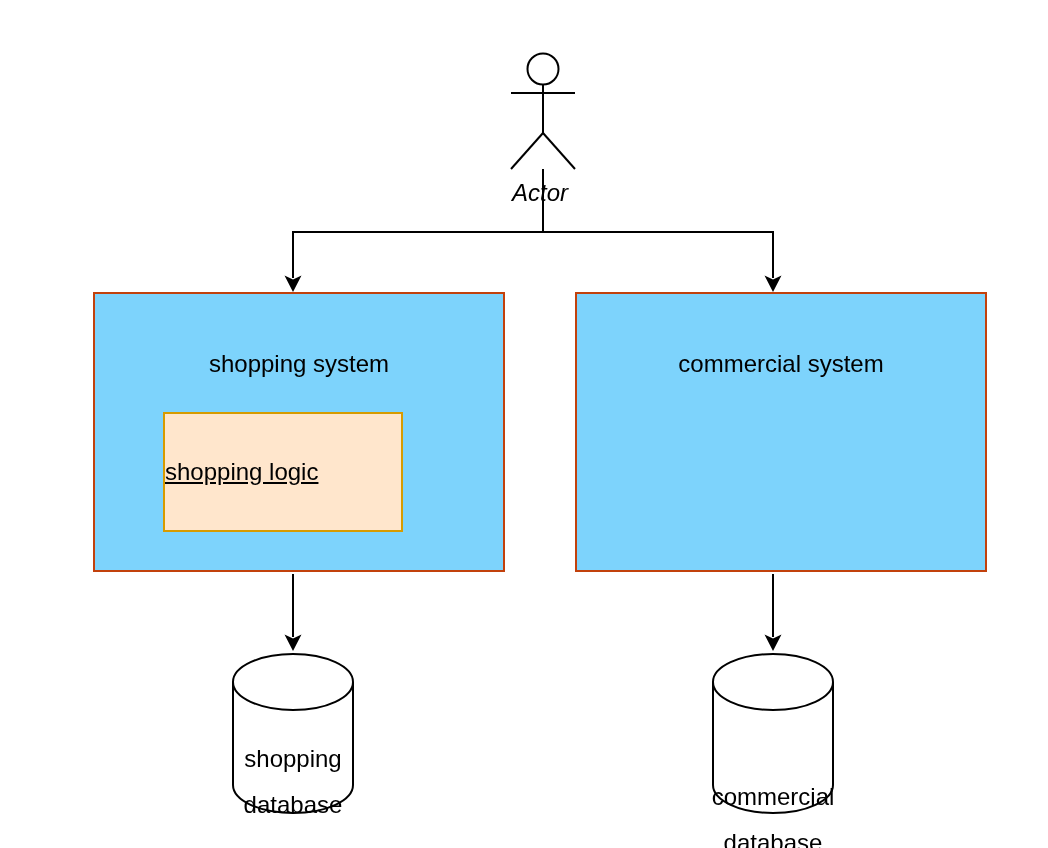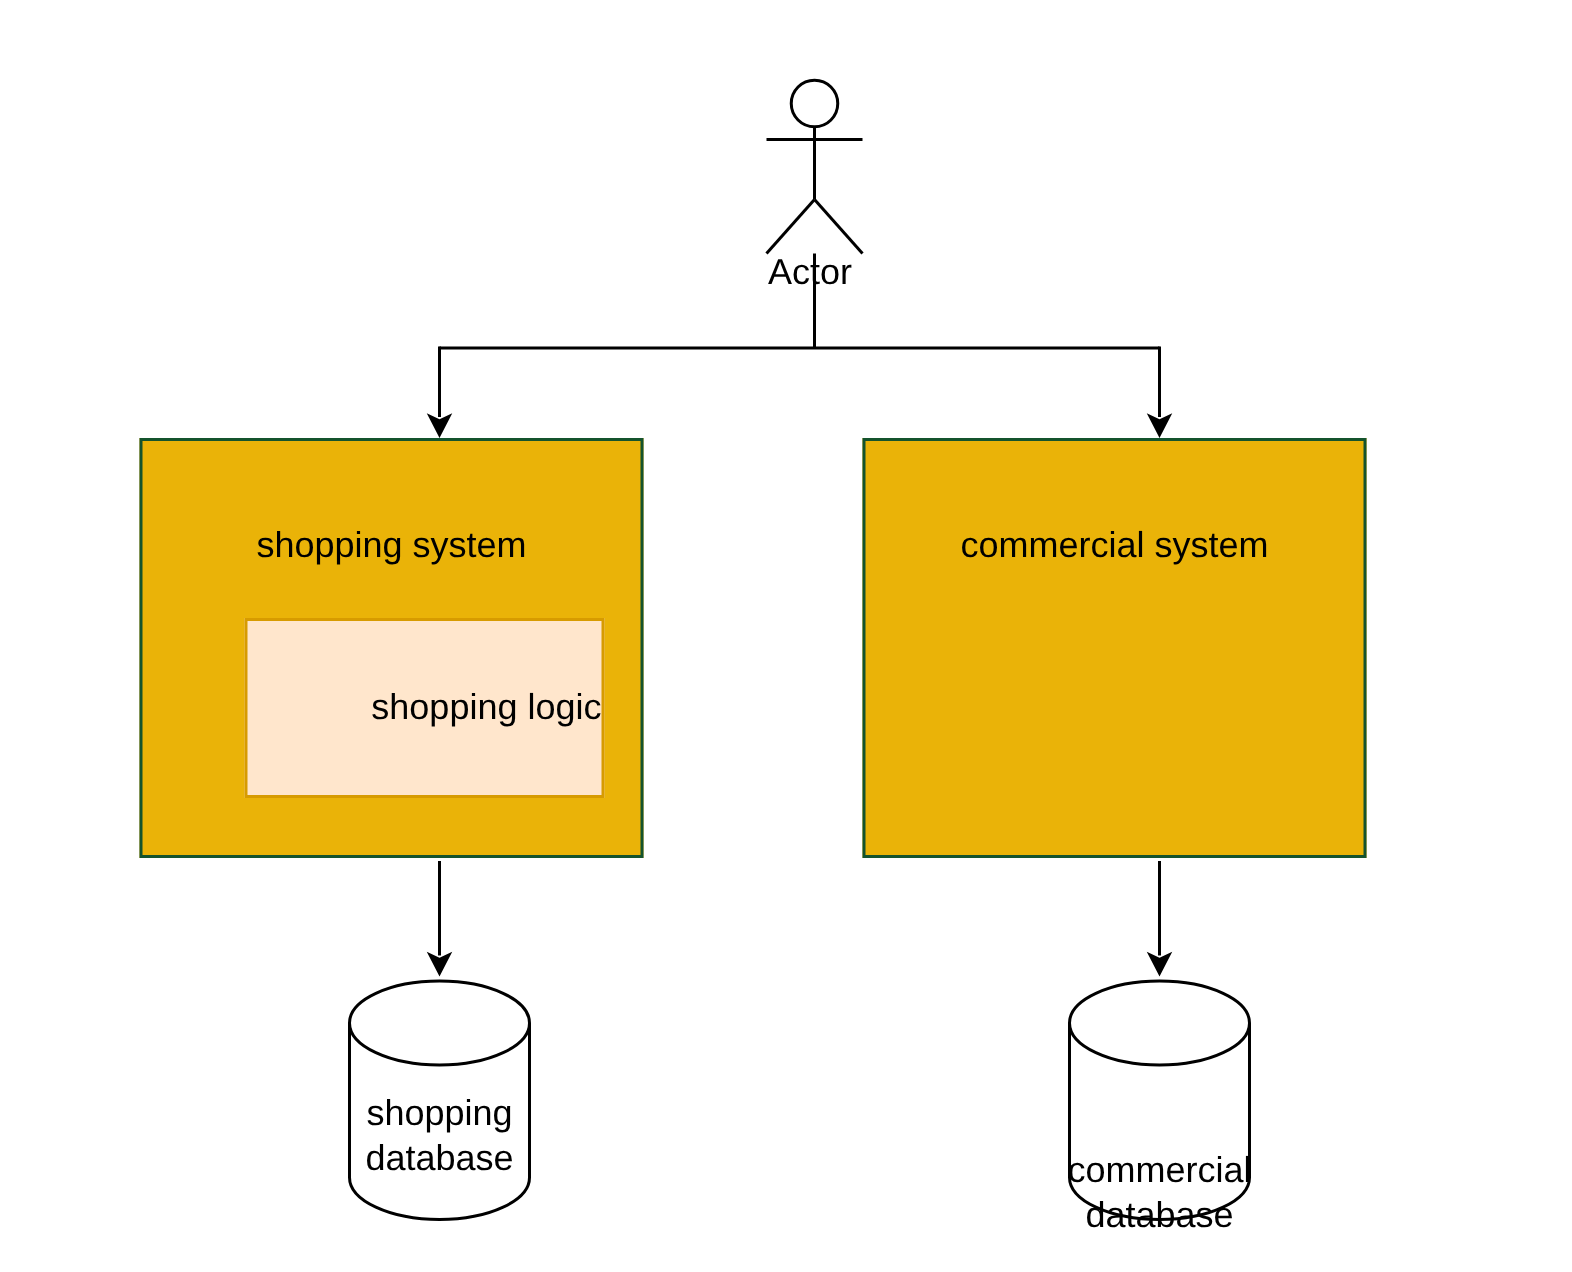--- a/index.html
+++ b/index.html
@@ -18,24 +18,24 @@
   }
   .layer {
     position: absolute;
     left: 0;
     top: 0;
   }
   #connector-svg { z-index: 2; pointer-events: none; }
 
   .system-box {
     position: absolute;
-    width: 336px;
+    width: 412px;
     height: 280px;
-    background: #eab308;
-    border: 2px solid #14532d;
+    background: #7dd3fc;
+    border: 2px solid #c2410c;
     box-sizing: border-box;
     z-index: 1;
   }
   #shopping-system-box { left: 93px;  top: 292px; }
   #commercial-system-box { left: 575px; top: 292px; }
 
   .system-title {
     position: absolute;
     left: 0;
     top: 55px;
@@ -50,43 +50,44 @@
     position: absolute;
     left: 68px;
     top: 118px;
     width: 240px;
     height: 120px;
     background: #ffe6cc;
     border: 2px solid #d79b00;
     box-sizing: border-box;
     display: flex;
     align-items: center;
-    justify-content: flex-end;
+    justify-content: flex-start;
+    text-decoration: underline;
   }
   .logic-label {
     font-size: 24px;
     line-height: 30px;
     text-align: center;
     white-space: nowrap;
   }
 
   .floating-label {
     position: absolute;
     text-align: center;
     font-size: 24px;
     line-height: 30px;
     z-index: 3;
     white-space: nowrap;
   }
-  #actor-label { left: 460px; top: 167px; width: 160px; }
+  #actor-label { left: 460px; top: 178px; width: 160px; font-style: italic; }
 
   .db-label { width: 160px; }
   #shopping-db-label   { left: 213px; top: 728px; }
   #commercial-db-label { left: 693px; top: 766px; }
-  .db-label span { display: block; }
+  .db-label span { display: block; margin-top: 16px; }
 </style>
 </head>
 <body>
 
 <div id="canvas">
 
   <div class="system-box" id="shopping-system-box">
     <div class="system-title">shopping system</div>
     <div class="logic-box">
       <div class="logic-label">shopping logic</div>

